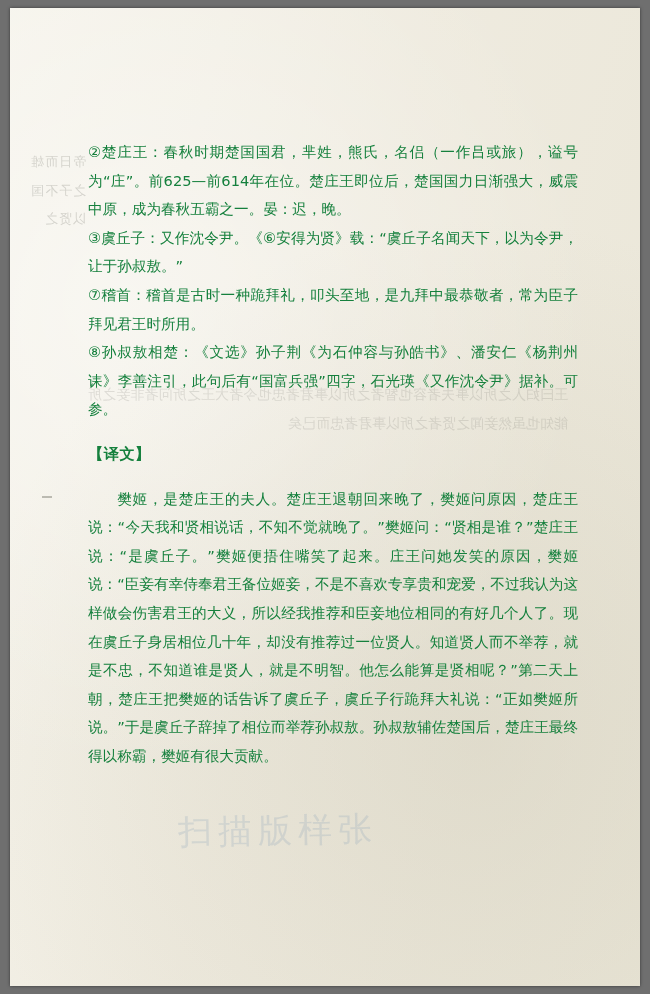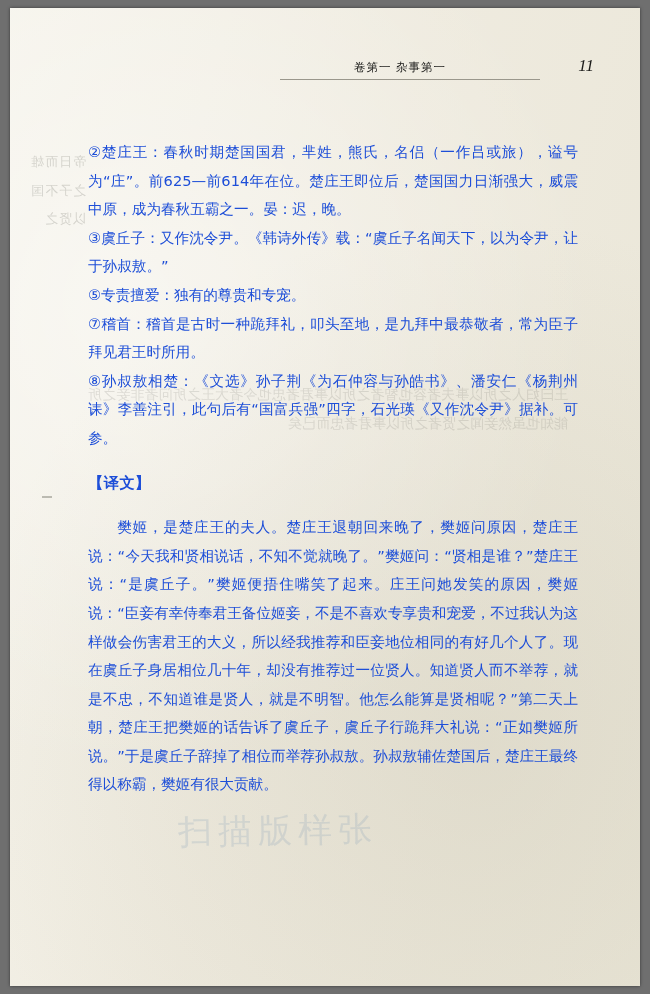--- a/index.html
+++ b/index.html
@@ -79,21 +79,21 @@
 
   
   .body-text {
     position: absolute;
     left: 78px;
     top: 130px;
     width: 490px;
     font-family: "DejaVu Sans", sans-serif;
     font-size: 14.6px;
     line-height: 28.6px;
-    color: #1d4ed8;
+    color: #15803d;
     text-align: justify;
     text-justify: inter-ideograph;
   }
   .note {
     margin: 0 0 0 0;
     text-indent: 0;
   }
   .section-title {
     margin-top: 16px;
     margin-bottom: 16px;
@@ -158,34 +158,28 @@
     height: 2px;
     background: rgba(80,80,70,0.35);
   }
 </style>
 </head>
 <body>
 
 <div class="page">
   <div class="page-inner">
 
-    <div class="runhead">
-      <div class="rh-text">卷第一  杂事第一</div>
-      <div class="rh-rule"></div>
-      <div class="rh-page">11</div>
-    </div>
 
     <div class="bleed-col">帝日而雄之子不国以贤之</div>
     <div class="bleed-body">王曰妇人之所以事夫者容也智者之所以事君者忠也今者大王之所问者非妾之所能知也虽然妾闻之贤者之所以事君者忠而已矣</div>
     <div class="edge-mark"></div>
 
     <div class="body-text">
       <p class="note">②楚庄王：春秋时期楚国国君，芈姓，熊氏，名侣（一作吕或旅），谥号为“庄”。前625—前614年在位。楚庄王即位后，楚国国力日渐强大，威震中原，成为春秋五霸之一。晏：迟，晚。</p>
-      <p class="note">③虞丘子：又作沈令尹。《韩诗外传》载：“虞丘子名闻天下，以为令尹，让于孙叔敖。”</p>
-      <p class="note">⑤专责擅爱：独有的尊贵和专宠。</p>
+      <p class="note">③虞丘子：又作沈令尹。《⑥安得为贤》载：“虞丘子名闻天下，以为令尹，让于孙叔敖。”</p>
       <p class="note">⑦稽首：稽首是古时一种跪拜礼，叩头至地，是九拜中最恭敬者，常为臣子拜见君王时所用。</p>
       <p class="note">⑧孙叔敖相楚：《文选》孙子荆《为石仲容与孙皓书》、潘安仁《杨荆州诔》李善注引，此句后有“国富兵强”四字，石光瑛《又作沈令尹》据补。可参。</p>
 
       <div class="section-title">【译文】</div>
       <p class="trans-p">樊姬，是楚庄王的夫人。楚庄王退朝回来晚了，樊姬问原因，楚庄王说：“今天我和贤相说话，不知不觉就晚了。”樊姬问：“贤相是谁？”楚庄王说：“是虞丘子。”樊姬便捂住嘴笑了起来。庄王问她发笑的原因，樊姬说：“臣妾有幸侍奉君王备位姬妾，不是不喜欢专享贵和宠爱，不过我认为这样做会伤害君王的大义，所以经我推荐和臣妾地位相同的有好几个人了。现在虞丘子身居相位几十年，却没有推荐过一位贤人。知道贤人而不举荐，就是不忠，不知道谁是贤人，就是不明智。他怎么能算是贤相呢？”第二天上朝，楚庄王把樊姬的话告诉了虞丘子，虞丘子行跪拜大礼说：“正如樊姬所说。”于是虞丘子辞掉了相位而举荐孙叔敖。孙叔敖辅佐楚国后，楚庄王最终得以称霸，樊姬有很大贡献。</p>
     </div>
 
     <div class="watermark">扫描版样张</div>
 
   </div>

